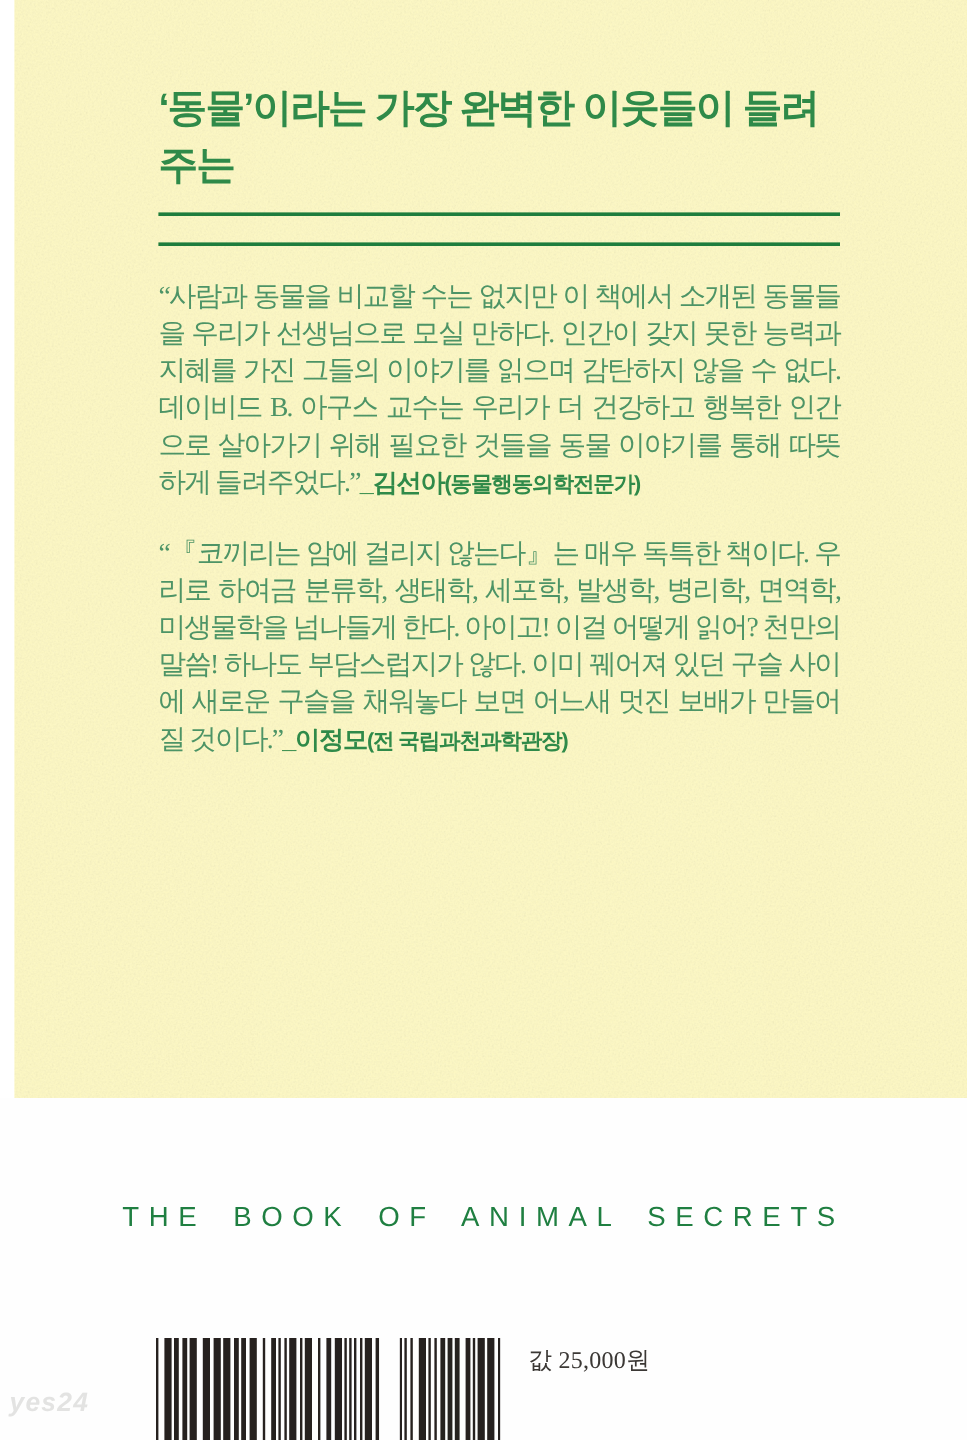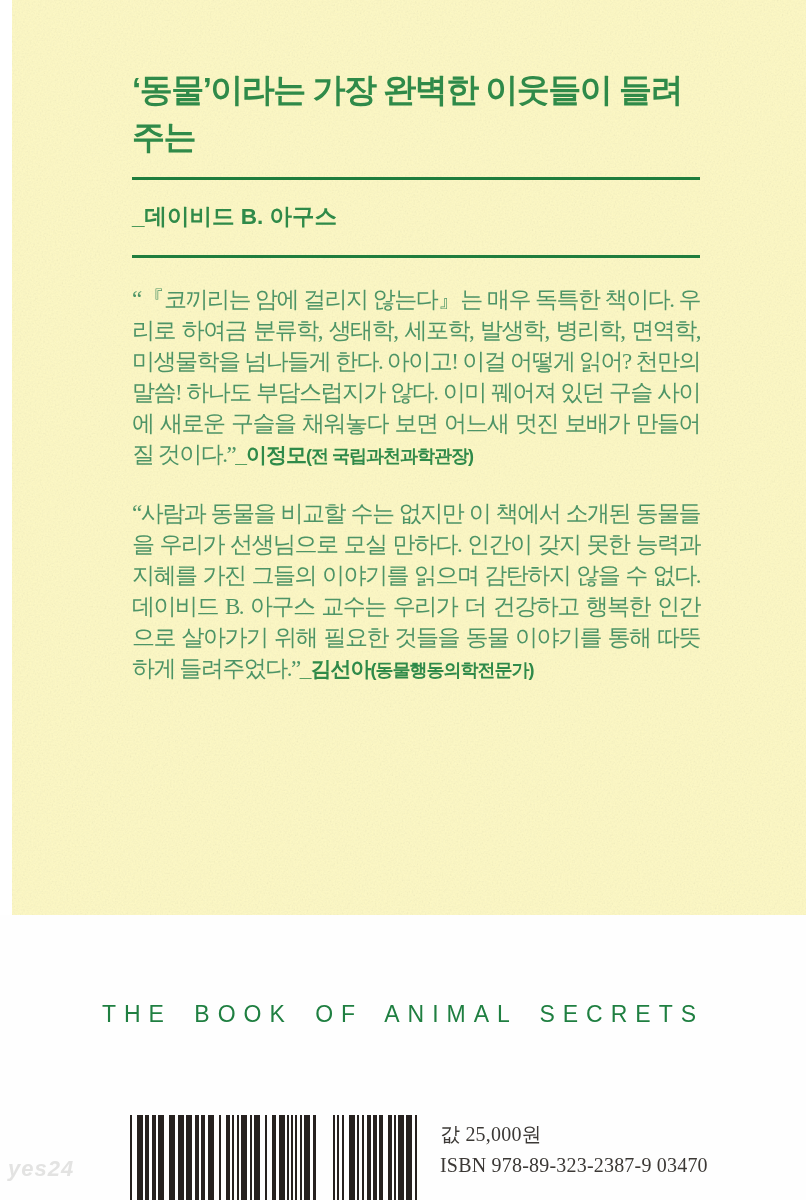--- a/index.html
+++ b/index.html
@@ -80,31 +80,30 @@
     </svg>
 
     <div class="content">
       <h1 class="headline">
         <span>‘동물’이라는 가장 완벽한 이웃들이 들려주는</span><br>
       </h1>
 
       <hr class="rule rule-top">
 
       <p class="intro">
-        <span class="intro-attr">_데이비드 B. 아구스</span>
       </p>
 
       <hr class="rule rule-bottom">
+
+      <p class="quote">
+        <span>“사람과 동물을 비교할 수는 없지만 이 책에서 소개된 동물들을 우리가 선생님으로 모실 만하다. 인간이 갖지 못한 능력과 지혜를 가진 그들의 이야기를 읽으며 감탄하지 않을 수 없다. 데이비드 B. 아구스 교수는 우리가 더 건강하고 행복한 인간으로 살아가기 위해 필요한 것들을 동물 이야기를 통해 따뜻하게 들려주었다.”</span><span class="attr-name">_김선아</span><span class="attr-role">(동물행동의학전문가)</span>
+      </p>
 
       <p class="quote">
         <span>“『코끼리는 암에 걸리지 않는다』는 매우 독특한 책이다. 우리로 하여금 분류학, 생태학, 세포학, 발생학, 병리학, 면역학, 미생물학을 넘나들게 한다. 아이고! 이걸 어떻게 읽어? 천만의 말씀! 하나도 부담스럽지가 않다. 이미 꿰어져 있던 구슬 사이에 새로운 구슬을 채워놓다 보면 어느새 멋진 보배가 만들어질 것이다.”</span><span class="attr-name">_이정모</span><span class="attr-role">(전 국립과천과학관장)</span>
-      </p>
-
-      <p class="quote">
-        <span>“사람과 동물을 비교할 수는 없지만 이 책에서 소개된 동물들을 우리가 선생님으로 모실 만하다. 인간이 갖지 못한 능력과 지혜를 가진 그들의 이야기를 읽으며 감탄하지 않을 수 없다. 데이비드 B. 아구스 교수는 우리가 더 건강하고 행복한 인간으로 살아가기 위해 필요한 것들을 동물 이야기를 통해 따뜻하게 들려주었다.”</span><span class="attr-name">_김선아</span><span class="attr-role">(동물행동의학전문가)</span>
       </p>
 
     </div>
   </div>
 
   <div class="cover-bottom">
     <div class="english-title">THE BOOK OF ANIMAL SECRETS</div>
 
     <div class="barcode-row">
       <div class="barcode">
@@ -189,20 +188,19 @@
             <div style="flex:none;height:100%;width:2px;"></div>
             <div style="flex:none;height:100%;width:6px;background:#26211f;"></div>
             <div style="flex:none;height:100%;width:2px;"></div>
             <div style="flex:none;height:100%;width:6px;background:#26211f;"></div>
             <div style="flex:none;height:100%;width:3px;"></div>
             <div style="flex:none;height:100%;width:2px;background:#26211f;"></div>
           </div>
       </div>
       <div class="price-col">
         <div>값 25,000원</div>
-        <div>ISBN 978-89-323-2387-9  03470</div>
       </div>
     </div>
   </div>
 
   <div class="watermark">yes24</div>
 
 </div>
 
 </body></html>

